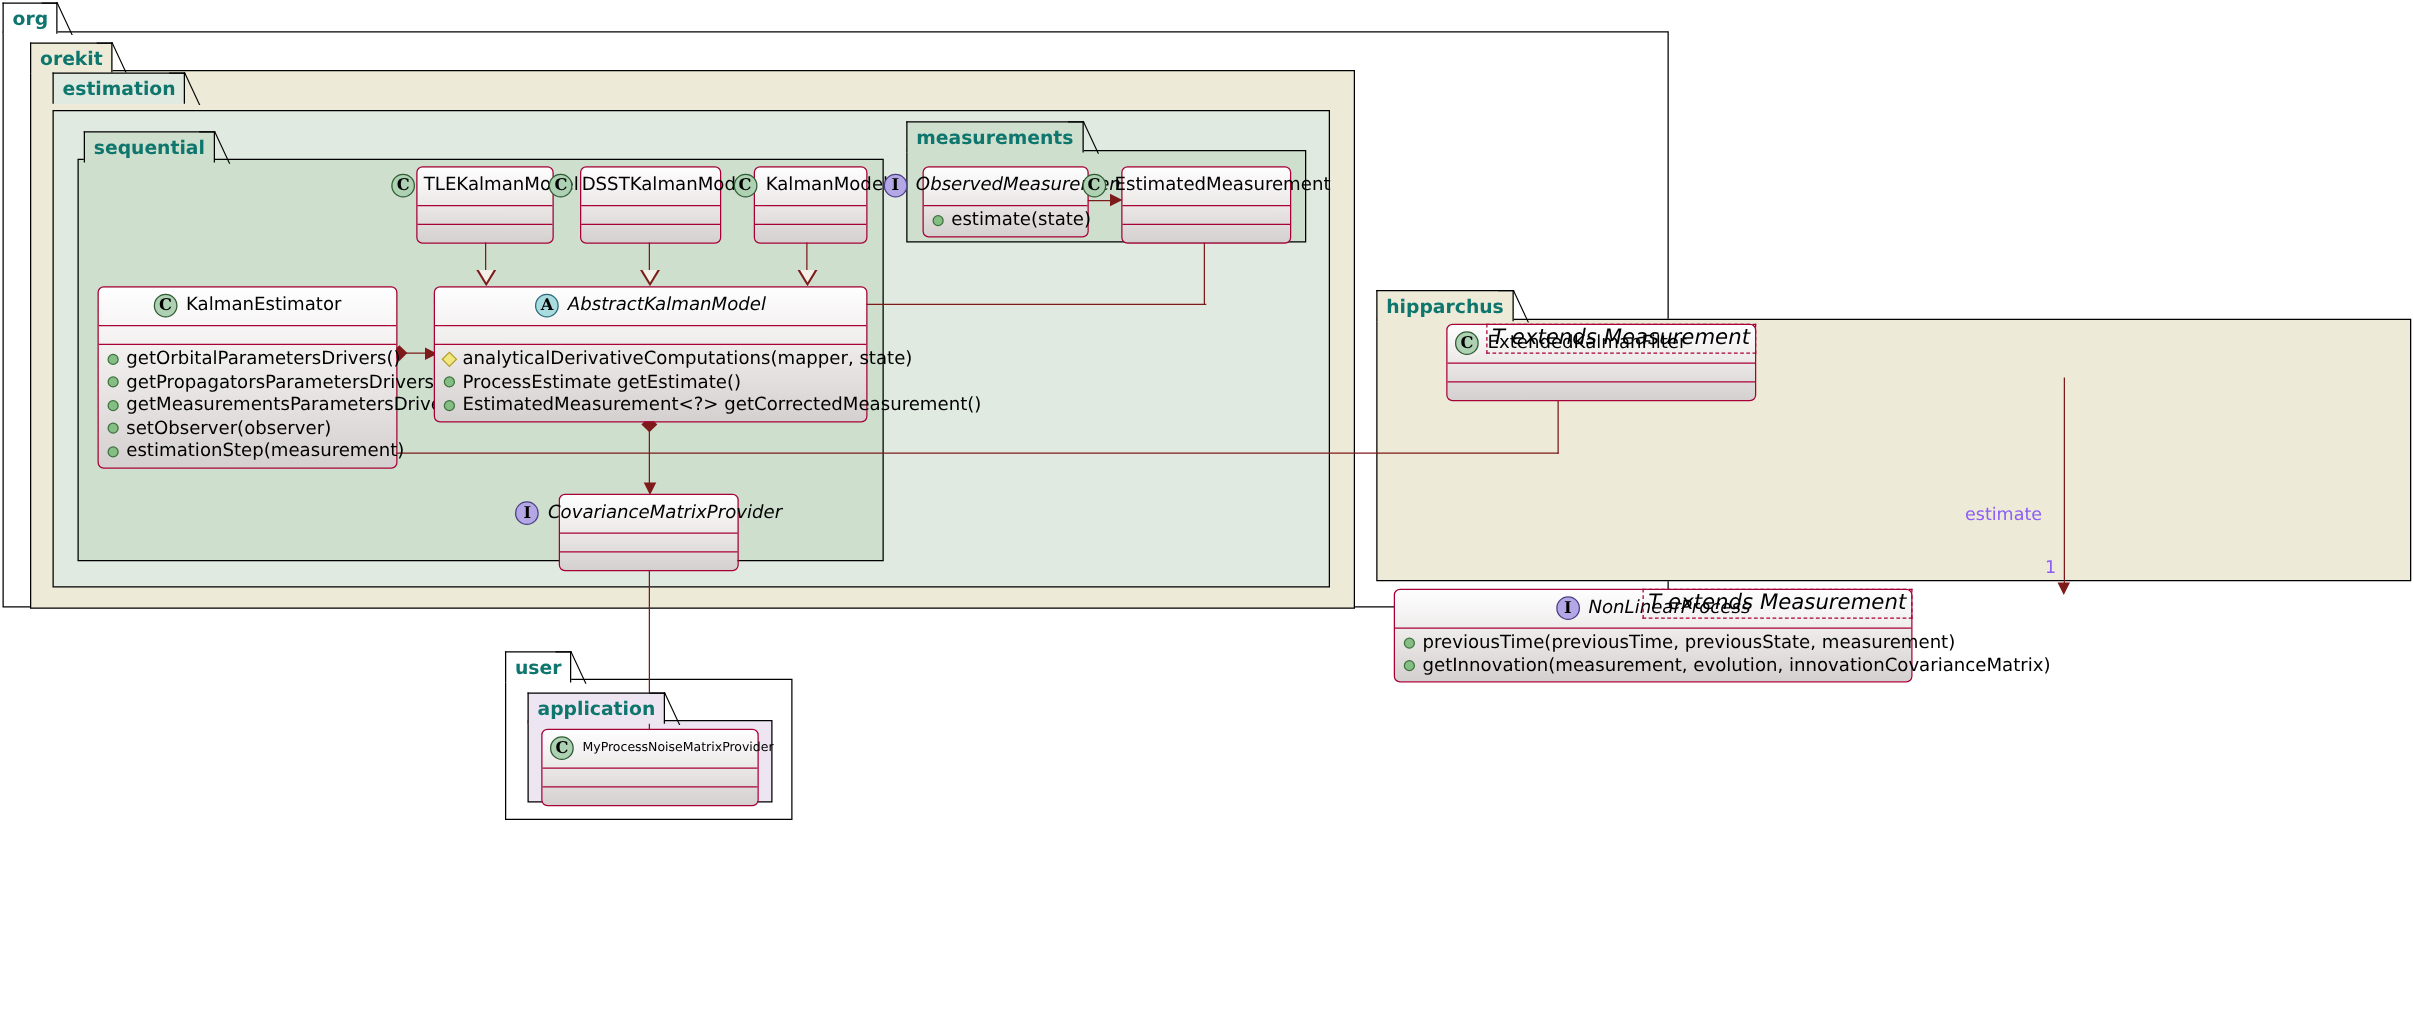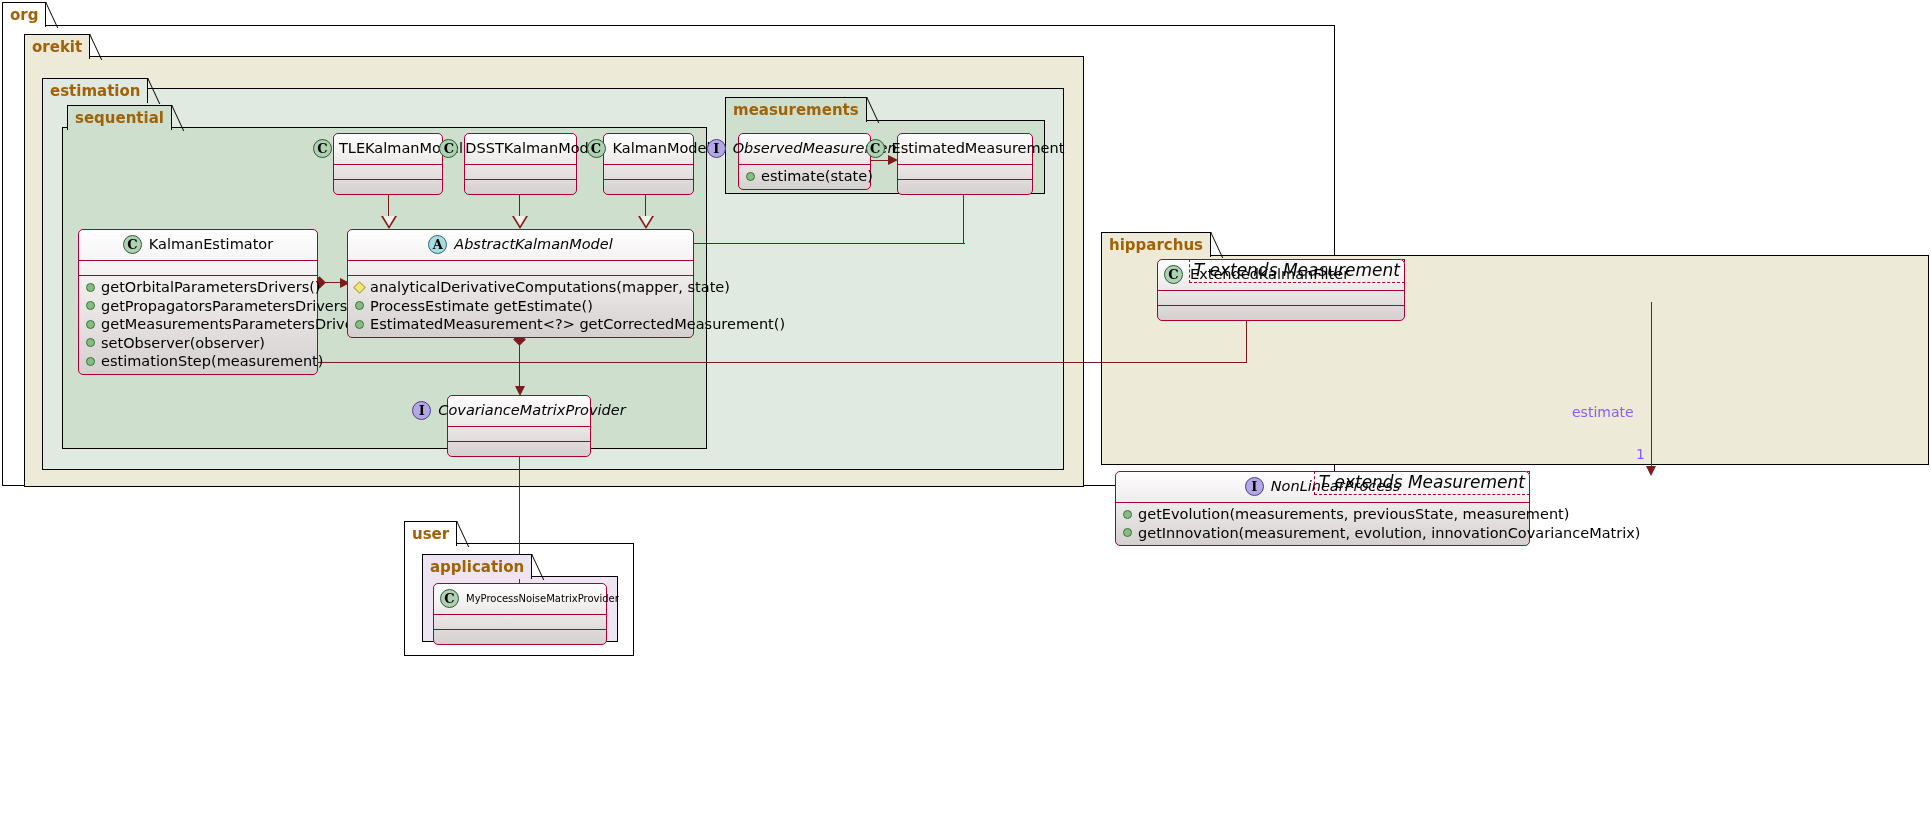--- a/index.html
+++ b/index.html
@@ -24,21 +24,21 @@
     border: 1.5px solid #000000;
     box-sizing: border-box;
   }
   .pkg-tab {
     position: absolute;
     border: 1.5px solid #000000;
     border-bottom: none;
     box-sizing: border-box;
     font-weight: bold;
     font-size: 15px;
-    color: #a16207;
+    color: #0f766e;
     line-height: 1;
     padding: 5px 7px 4px 7px;
     white-space: nowrap;
     z-index: 3;
   }
   .pkg-tab::after {
     content: "";
     position: absolute;
     right: -13px;
     top: -1.5px;
@@ -242,21 +242,21 @@
   <div class="pkg-tab" style="left:2px; top:2px; background:#FFFFFF;">
     <span>org</span>
   </div>
   <div class="pkg" style="left:2px; top:25px; width:1333px; height:461px; background:#FFFFFF;"></div>
 
   <div class="pkg-tab" style="left:24px; top:34px; background:#EDEBD7;">
     <span>orekit</span>
   </div>
   <div class="pkg" style="left:24px; top:56px; width:1060px; height:431px; background:#EDEBD7;"></div>
 
-  <div class="pkg-tab" style="left:42px; top:78px; background:#E0EAE0;">
+  <div class="pkg-tab" style="left:42px; top:58px; background:#E0EAE0;">
     <span>estimation</span>
   </div>
   <div class="pkg" style="left:42px; top:88px; width:1022px; height:382px; background:#E0EAE0;"></div>
 
   <div class="pkg-tab" style="left:67px; top:105px; background:#CEDFCE;">
     <span>sequential</span>
   </div>
   <div class="pkg" style="left:62px; top:127px; width:645px; height:322px; background:#CEDFCE;"></div>
 
   <div class="pkg-tab" style="left:725px; top:97px; background:#CEDFCE;">
@@ -458,21 +458,21 @@
   <div class="cls" style="left:1115px; top:471px; width:415px;">
     <div class="generic">T extends Measurement</div>
     <div class="cls-head">
       <span class="stereo i">I</span>
       <span class="cls-name abstract">NonLinearProcess</span>
     </div>
     <div class="cls-sep"></div>
     <div class="cls-body">
       <div class="member">
         <span class="vis pub"></span>
-        <span>getEvolution(measurements, previousState, measurement)</span>
+        <span>previousTime(previousTime, previousState, measurement)</span>
       </div>
       <div class="member">
         <span class="vis pub"></span>
         <span>getInnovation(measurement, evolution, innovationCovarianceMatrix)</span>
       </div>
     </div>
   </div>
 
   <div class="cls" style="left:433px; top:583px; width:174px;">
     <div class="cls-head" style="justify-content:flex-start; padding-left:6px;">

